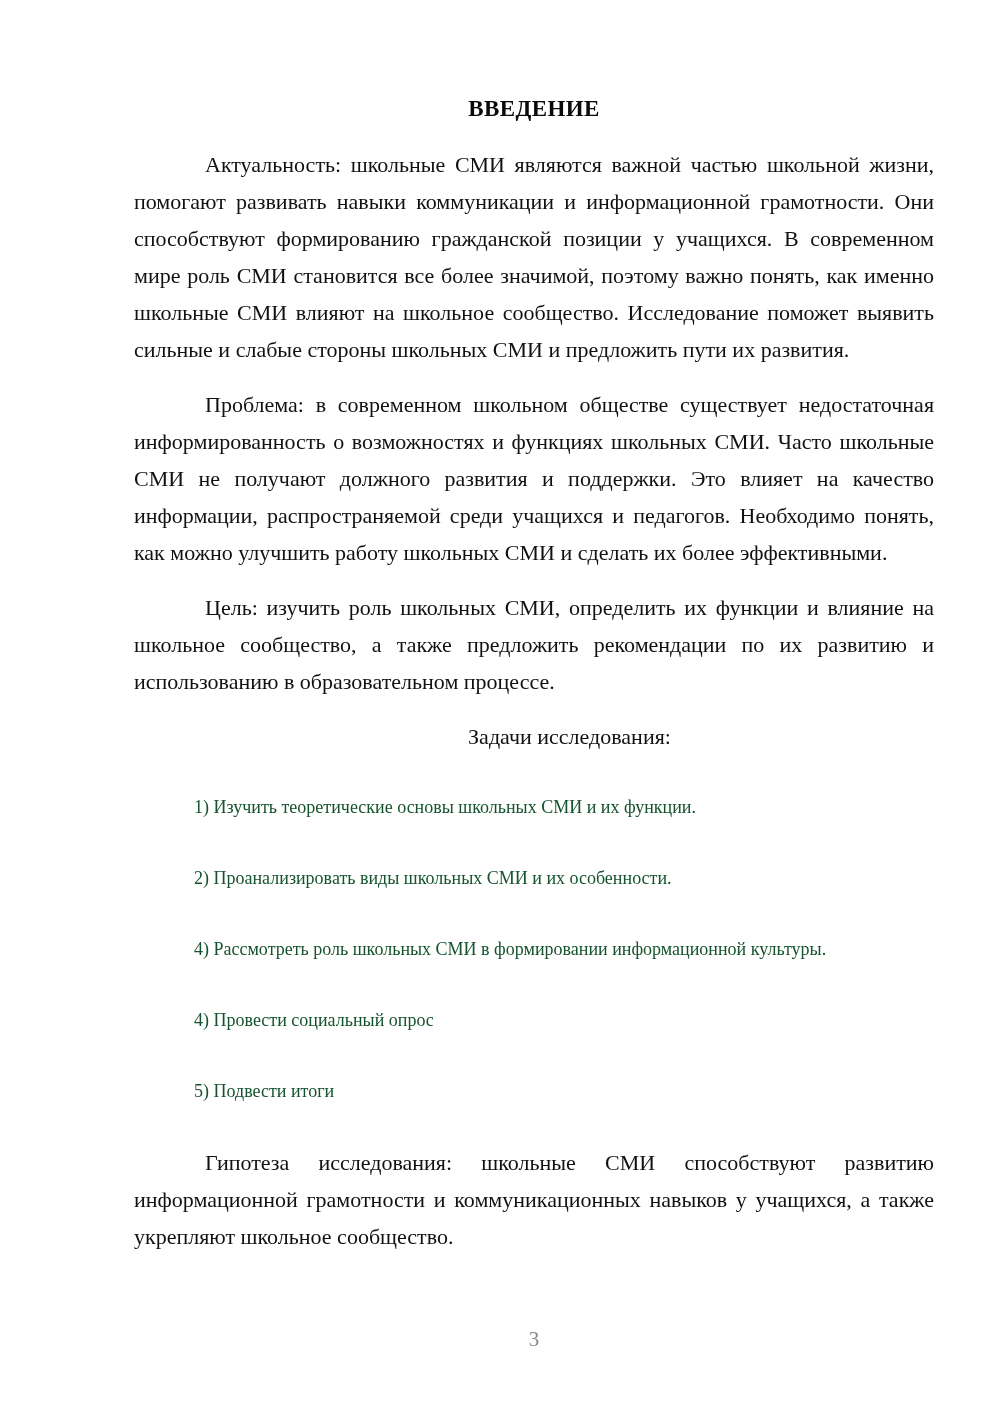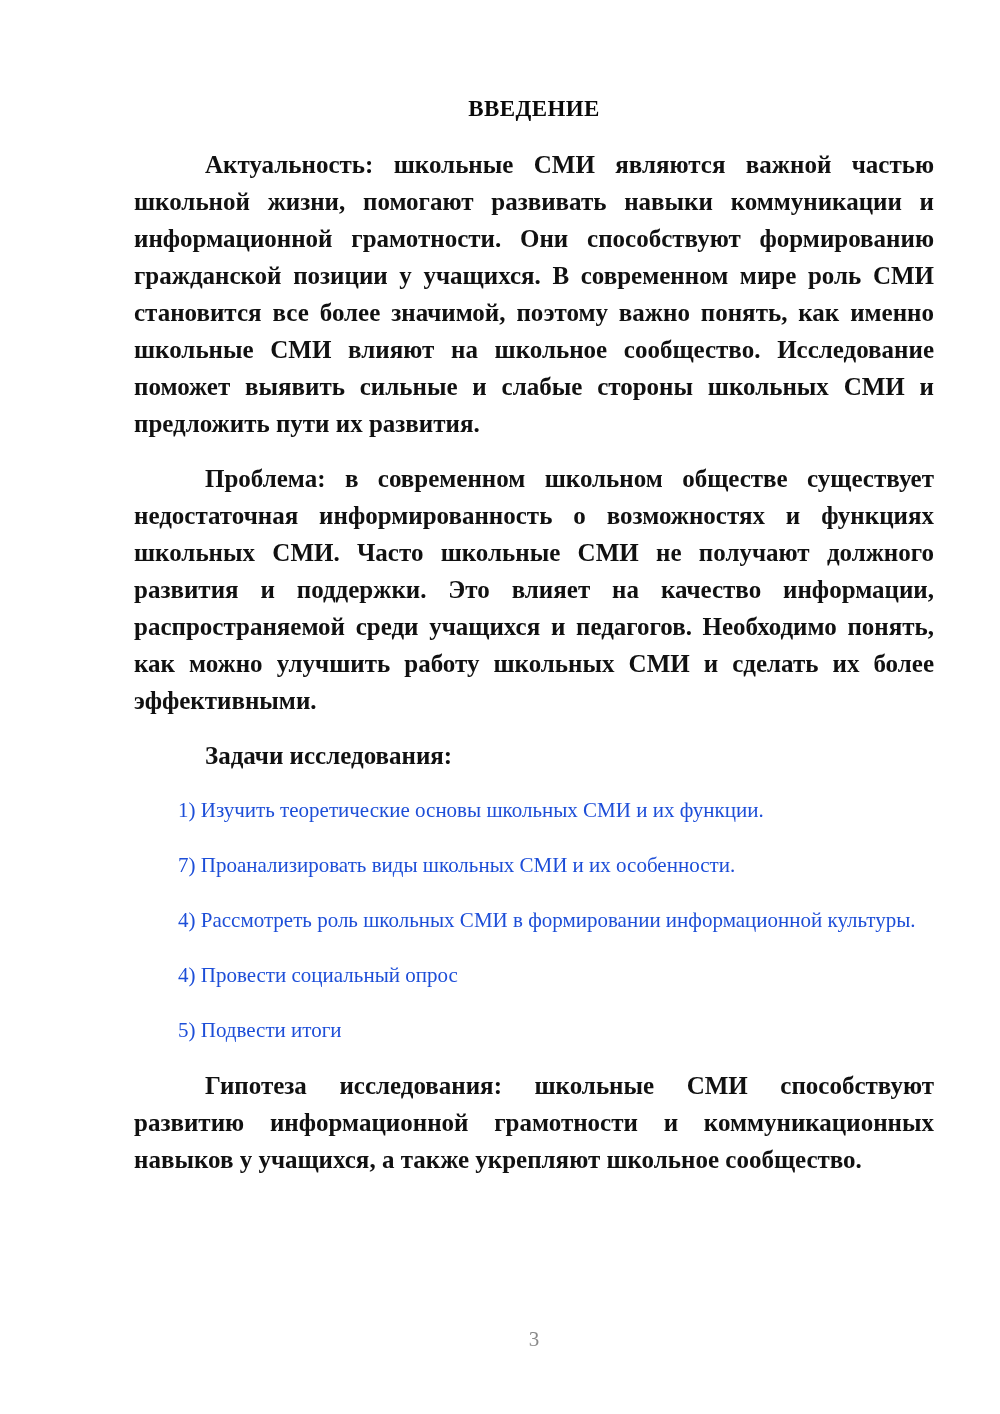--- a/index.html
+++ b/index.html
@@ -33,53 +33,52 @@
     font-weight: bold;
     text-align: center;
     letter-spacing: 0.4px;
     margin: 0;
     padding-top: 94px;
     line-height: 30px;
     color: #0a0a0a;
   }
 
   .para {
-    font-size: 25px;
+    font-size: 22px;
     line-height: 37px;
     text-align: justify;
     text-justify: inter-word;
     margin: 0;
     padding-top: 18px;
     text-indent: 71px;
     color: #111111;
     hyphens: none;
-    font-weight: bold;
   }
 
   .para.first {
     padding-top: 22px;
   }
 
   .para.no-justify {
-    text-align: left;
+    text-align: center;
   }
 
   .para.obj-indent {
     text-indent: 66px;
   }
 
   .list-item {
-    font-size: 21px;
+    font-size: 18px;
     line-height: 37px;
     text-align: justify;
     text-justify: inter-word;
-    margin: 0;
+    margin: 16px;
     padding-top: 18px;
     text-indent: 44px;
-    color: #1d4ed8;
+    color: #14532d;
   }
 
   .list-item.short {
     text-align: left;
   }
 
   .page-number {
     position: absolute;
     left: 134px;
     width: 800px;
@@ -97,26 +96,27 @@
 <div class="page">
 
   <div class="content">
 
     <h1 class="doc-title">ВВЕДЕНИЕ</h1>
 
     <p class="para first">Актуальность: школьные СМИ являются важной частью школьной жизни, помогают развивать навыки коммуникации и информационной грамотности. Они способствуют формированию гражданской позиции у учащихся. В современном мире роль СМИ становится все более значимой, поэтому важно понять, как именно школьные СМИ влияют на школьное сообщество. Исследование поможет выявить сильные и слабые стороны школьных СМИ и предложить пути их развития.</p>
 
     <p class="para">Проблема: в современном школьном обществе существует недостаточная информированность о возможностях и функциях школьных СМИ. Часто школьные СМИ не получают должного развития и поддержки. Это влияет на качество информации, распространяемой среди учащихся и педагогов. Необходимо понять, как можно улучшить работу школьных СМИ и сделать их более эффективными.</p>
 
+    <p class="para">Цель: изучить роль школьных СМИ, определить их функции и влияние на школьное сообщество, а также предложить рекомендации по их развитию и использованию в образовательном процессе.</p>
 
     <p class="para no-justify">Задачи исследования:</p>
 
     <p class="list-item short">1) Изучить теоретические основы школьных СМИ и их функции.</p>
 
-    <p class="list-item short">7) Проанализировать виды школьных СМИ и их особенности.</p>
+    <p class="list-item short">2) Проанализировать виды школьных СМИ и их особенности.</p>
 
     <p class="list-item">4) Рассмотреть роль школьных СМИ в формировании информационной культуры.</p>
 
     <p class="list-item short">4) Провести социальный опрос</p>
 
     <p class="list-item short">5) Подвести итоги</p>
 
 
 
     <p class="para">Гипотеза исследования: школьные СМИ способствуют развитию информационной грамотности и коммуникационных навыков у учащихся, а также укрепляют школьное сообщество.</p>

